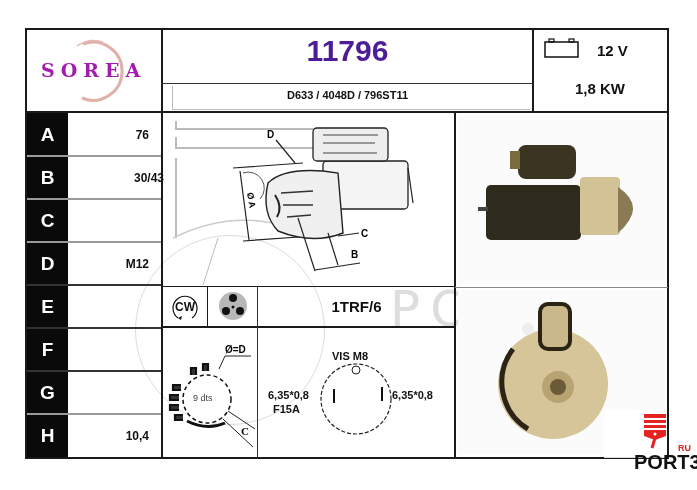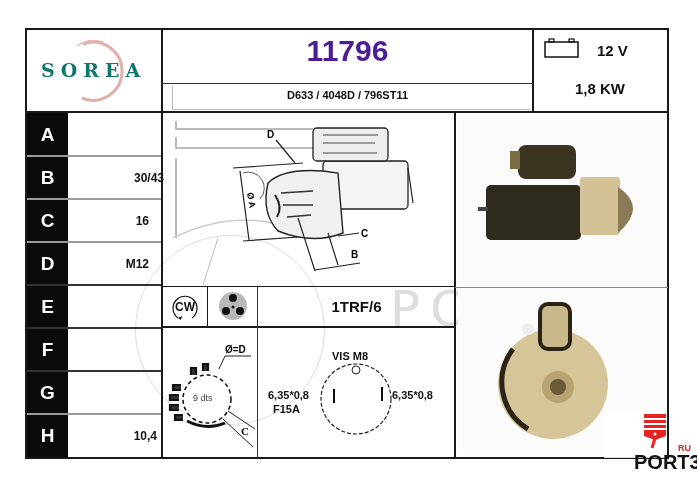--- a/index.html
+++ b/index.html
@@ -1,20 +1,20 @@
 <!DOCTYPE html>
 <html><head>
 <meta charset="utf-8">
 <style>
   html, body { margin:0; padding:0; background:#ffffff; }
   body { width:697px; height:490px; position:relative; overflow:hidden; font-family:"Liberation Sans", sans-serif; color:#111; }
   .abs { position:absolute; box-sizing:border-box; }
   .line { position:absolute; background:#1a1a1a; }
   .thin { background:#333; }
-  .logo-text { font-family:"DejaVu Serif", serif; font-size:19px; letter-spacing:6px; color:#0f766e; font-weight:bold; }
+  .logo-text { font-family:"DejaVu Serif", serif; font-size:19px; letter-spacing:6px; color:#a21caf; font-weight:bold; }
   .partno { font-size:30px; font-weight:bold; text-align:center; letter-spacing:0px; color:#4c1d95; }
   .refs { font-size:11px; font-weight:bold; text-align:center; }
   .spec { font-size:15px; font-weight:bold; }
   .letter { background:#0a0a0a; color:#fff; font-weight:bold; font-size:19px; display:flex; align-items:center; justify-content:center; }
   .val { font-size:12px; font-weight:bold; display:flex; align-items:center; justify-content:flex-end; padding-right:12px; }
   .rowsep { position:absolute; height:2px; background:#9a9a9a; }
   .small { font-size:11px; font-weight:bold; font-family:"Liberation Sans Narrow","Liberation Sans", sans-serif;text-align:right; }
   .wm { color:#c8c8c8; font-family:"DejaVu Sans", sans-serif; }
 </style>
 </head>
@@ -64,34 +64,34 @@
       <rect x="1" y="4" width="33" height="15" fill="none" stroke="#111" stroke-width="1.5"></rect>
       <rect x="5" y="1" width="5" height="3" fill="none" stroke="#111" stroke-width="1.2"></rect>
       <rect x="25" y="1" width="5" height="3" fill="none" stroke="#111" stroke-width="1.2"></rect>
     </svg>
 </div>
 <div class="abs spec" style="left:597px;top:42px;">12 V</div>
 <div class="abs spec" style="left:533px;top:80px;width:134px;text-align:center;">1,8 KW</div>
 
 <div class="abs" style="left:27px;top:113px;width:134px;height:344px;">
   <div class="abs letter" style="left:0;top:0;width:41px;height:43px;">A</div>
+  <div class="abs val" style="left:41px;top:0;width:93px;height:43px;">76</div>
   <div class="abs letter" style="left:0;top:43px;width:41px;height:43px;">B</div>
   <div class="abs val" style="left:41px;top:43px;width:108px;height:43px;">30/43</div>
   <div class="abs letter" style="left:0;top:86px;width:41px;height:43px;">C</div>
-  <div class="abs val" style="left:41px;top:86px;width:93px;height:43px;">16</div>
   <div class="abs letter" style="left:0;top:129px;width:41px;height:43px;">D</div>
   <div class="abs val" style="left:41px;top:129px;width:93px;height:43px;">M12</div>
   <div class="abs letter" style="left:0;top:172px;width:41px;height:43px;">E</div>
   <div class="abs val" style="left:41px;top:172px;width:93px;height:43px;"></div>
   <div class="abs letter" style="left:0;top:215px;width:41px;height:43px;">F</div>
   <div class="abs val" style="left:41px;top:215px;width:93px;height:43px;"></div>
   <div class="abs letter" style="left:0;top:258px;width:41px;height:43px;">G</div>
   <div class="abs val" style="left:41px;top:258px;width:93px;height:43px;"></div>
   <div class="abs letter" style="left:0;top:301px;width:41px;height:43px;">H</div>
-  <div class="abs val" style="left:41px;top:301px;width:93px;height:43px;margin-left:8px;">10,4</div>
+  <div class="abs val" style="left:41px;top:301px;width:93px;height:43px;">10,4</div>
 
   <div class="rowsep" style="left:0;top:42px;width:134px;"></div>
   <div class="rowsep" style="left:0;top:85px;width:134px;"></div>
   <div class="rowsep" style="left:0;top:128px;width:134px;"></div>
   <div class="rowsep" style="left:0;top:171px;width:134px;background:#333;"></div>
   <div class="rowsep" style="left:0;top:214px;width:134px;background:#333;"></div>
   <div class="rowsep" style="left:0;top:257px;width:134px;background:#333;"></div>
   <div class="rowsep" style="left:0;top:300px;width:134px;"></div>
 </div>
 

